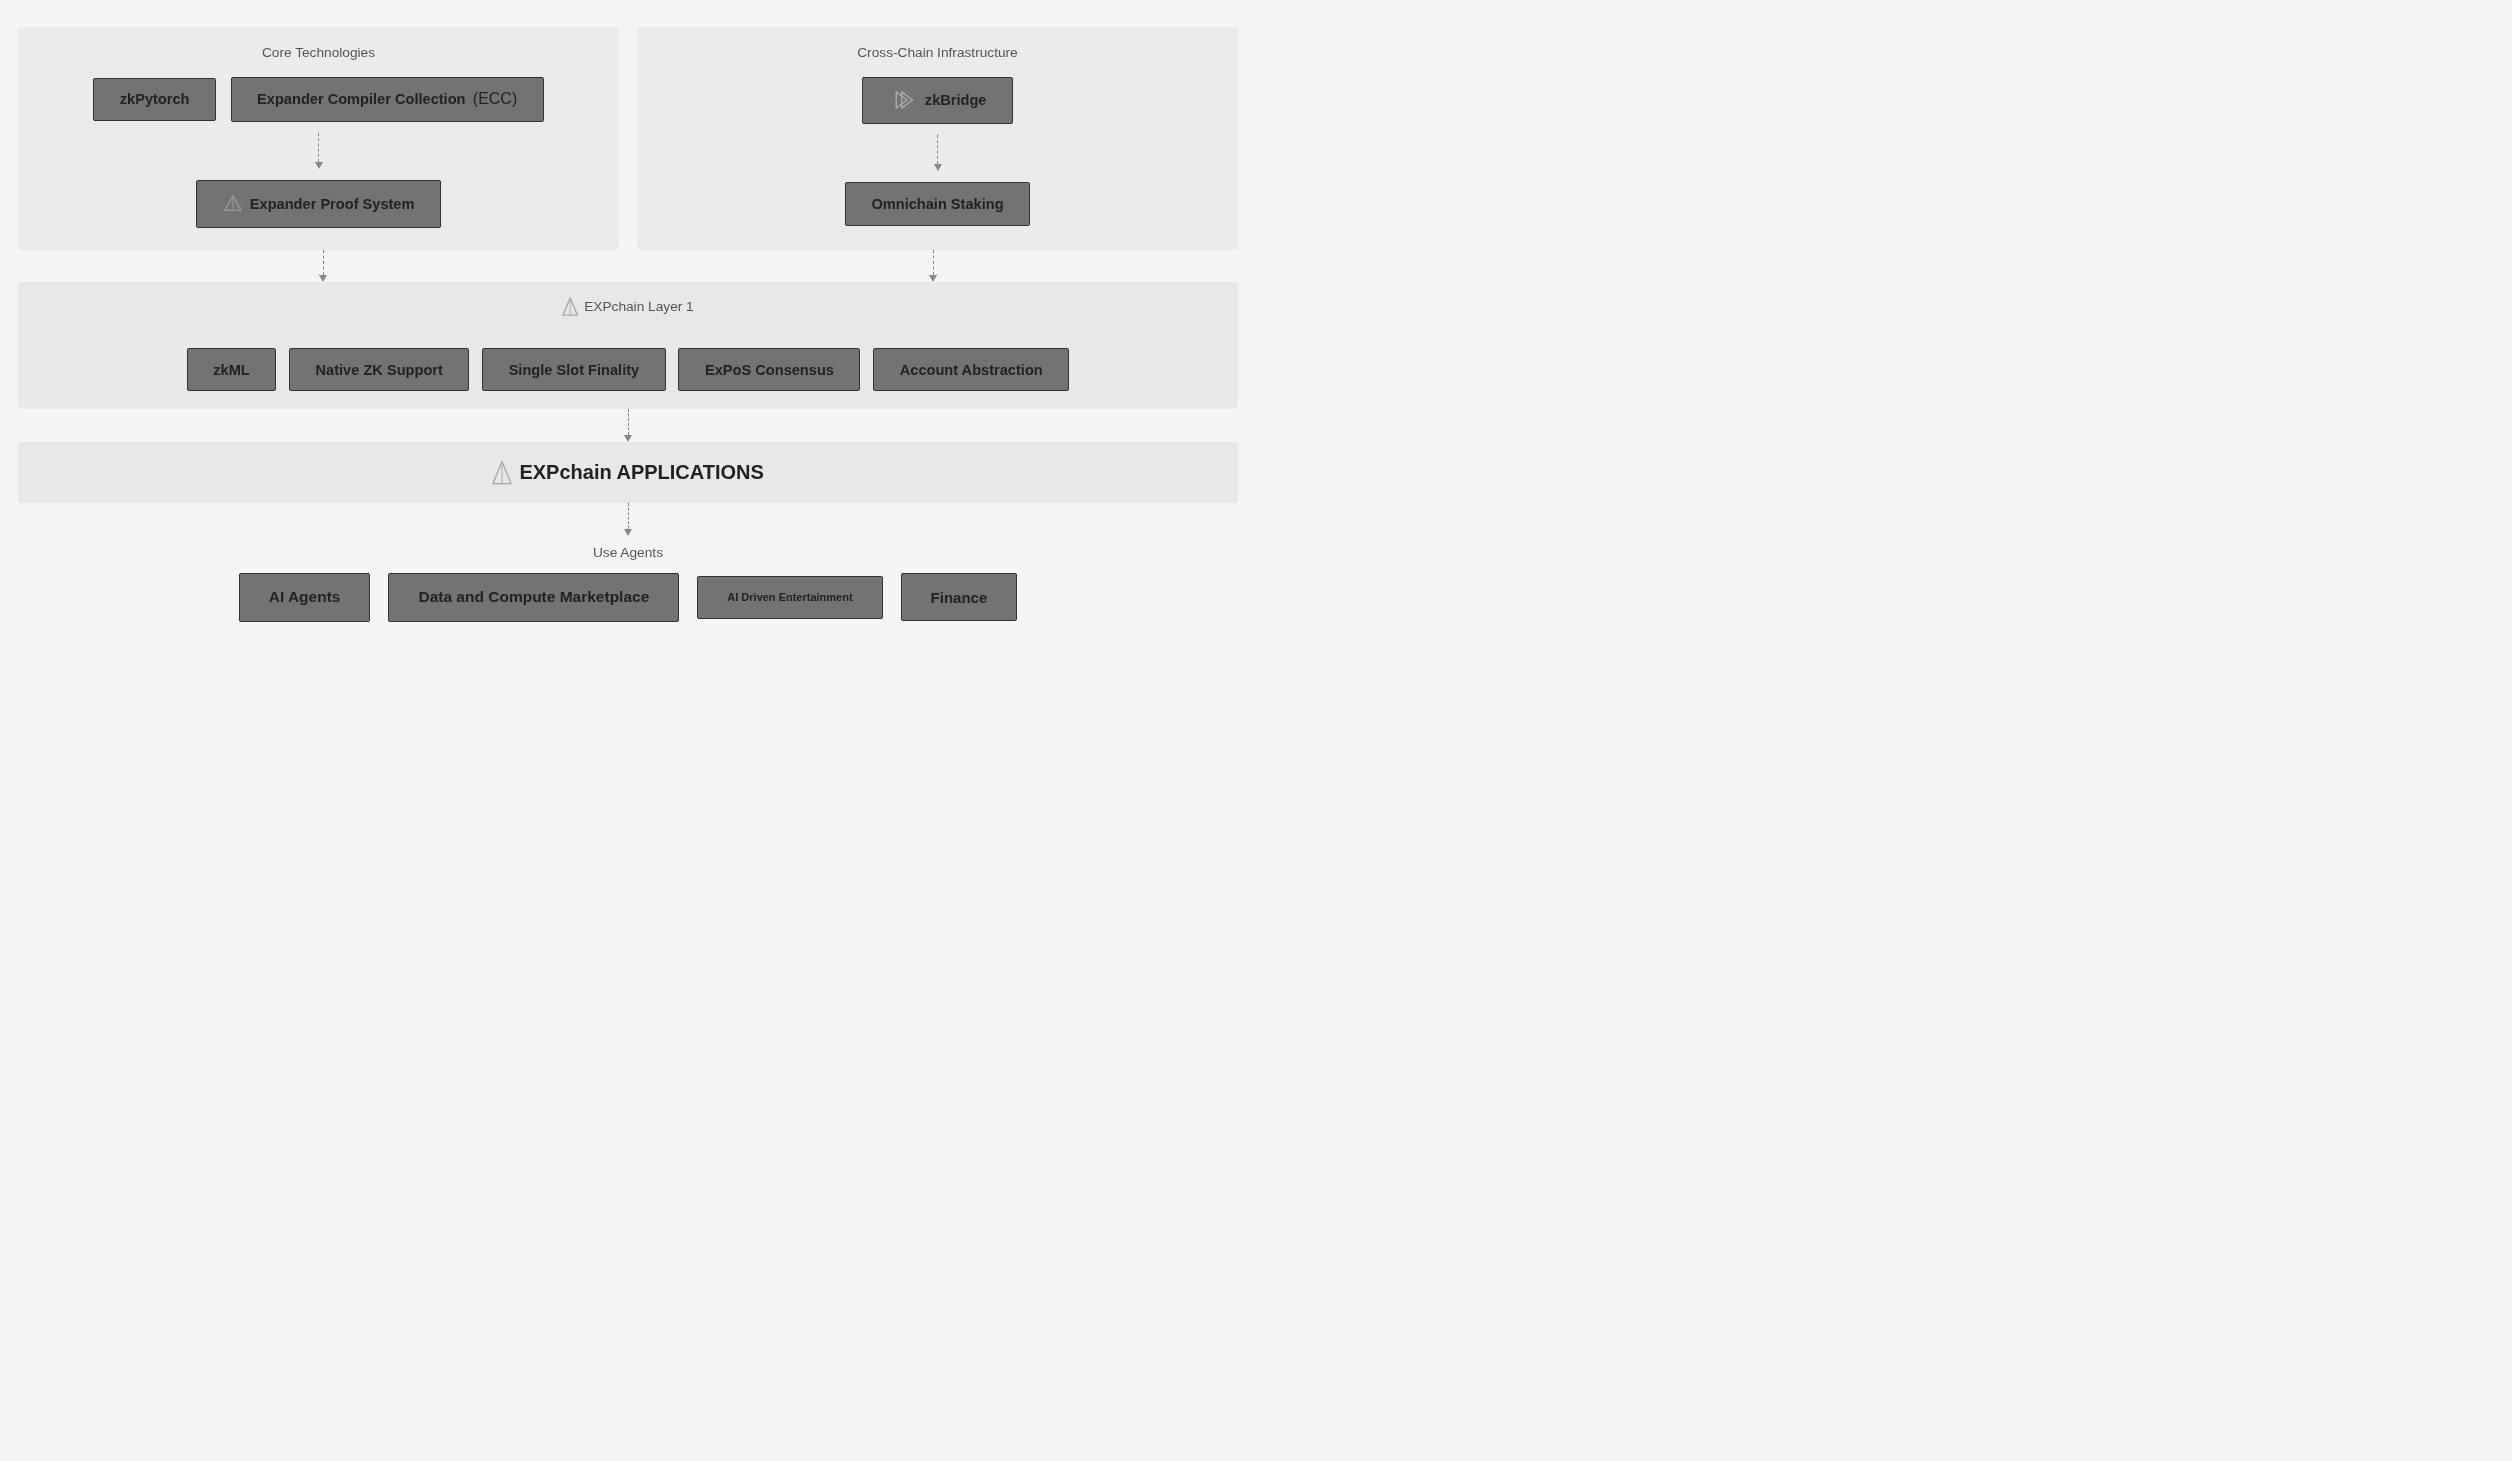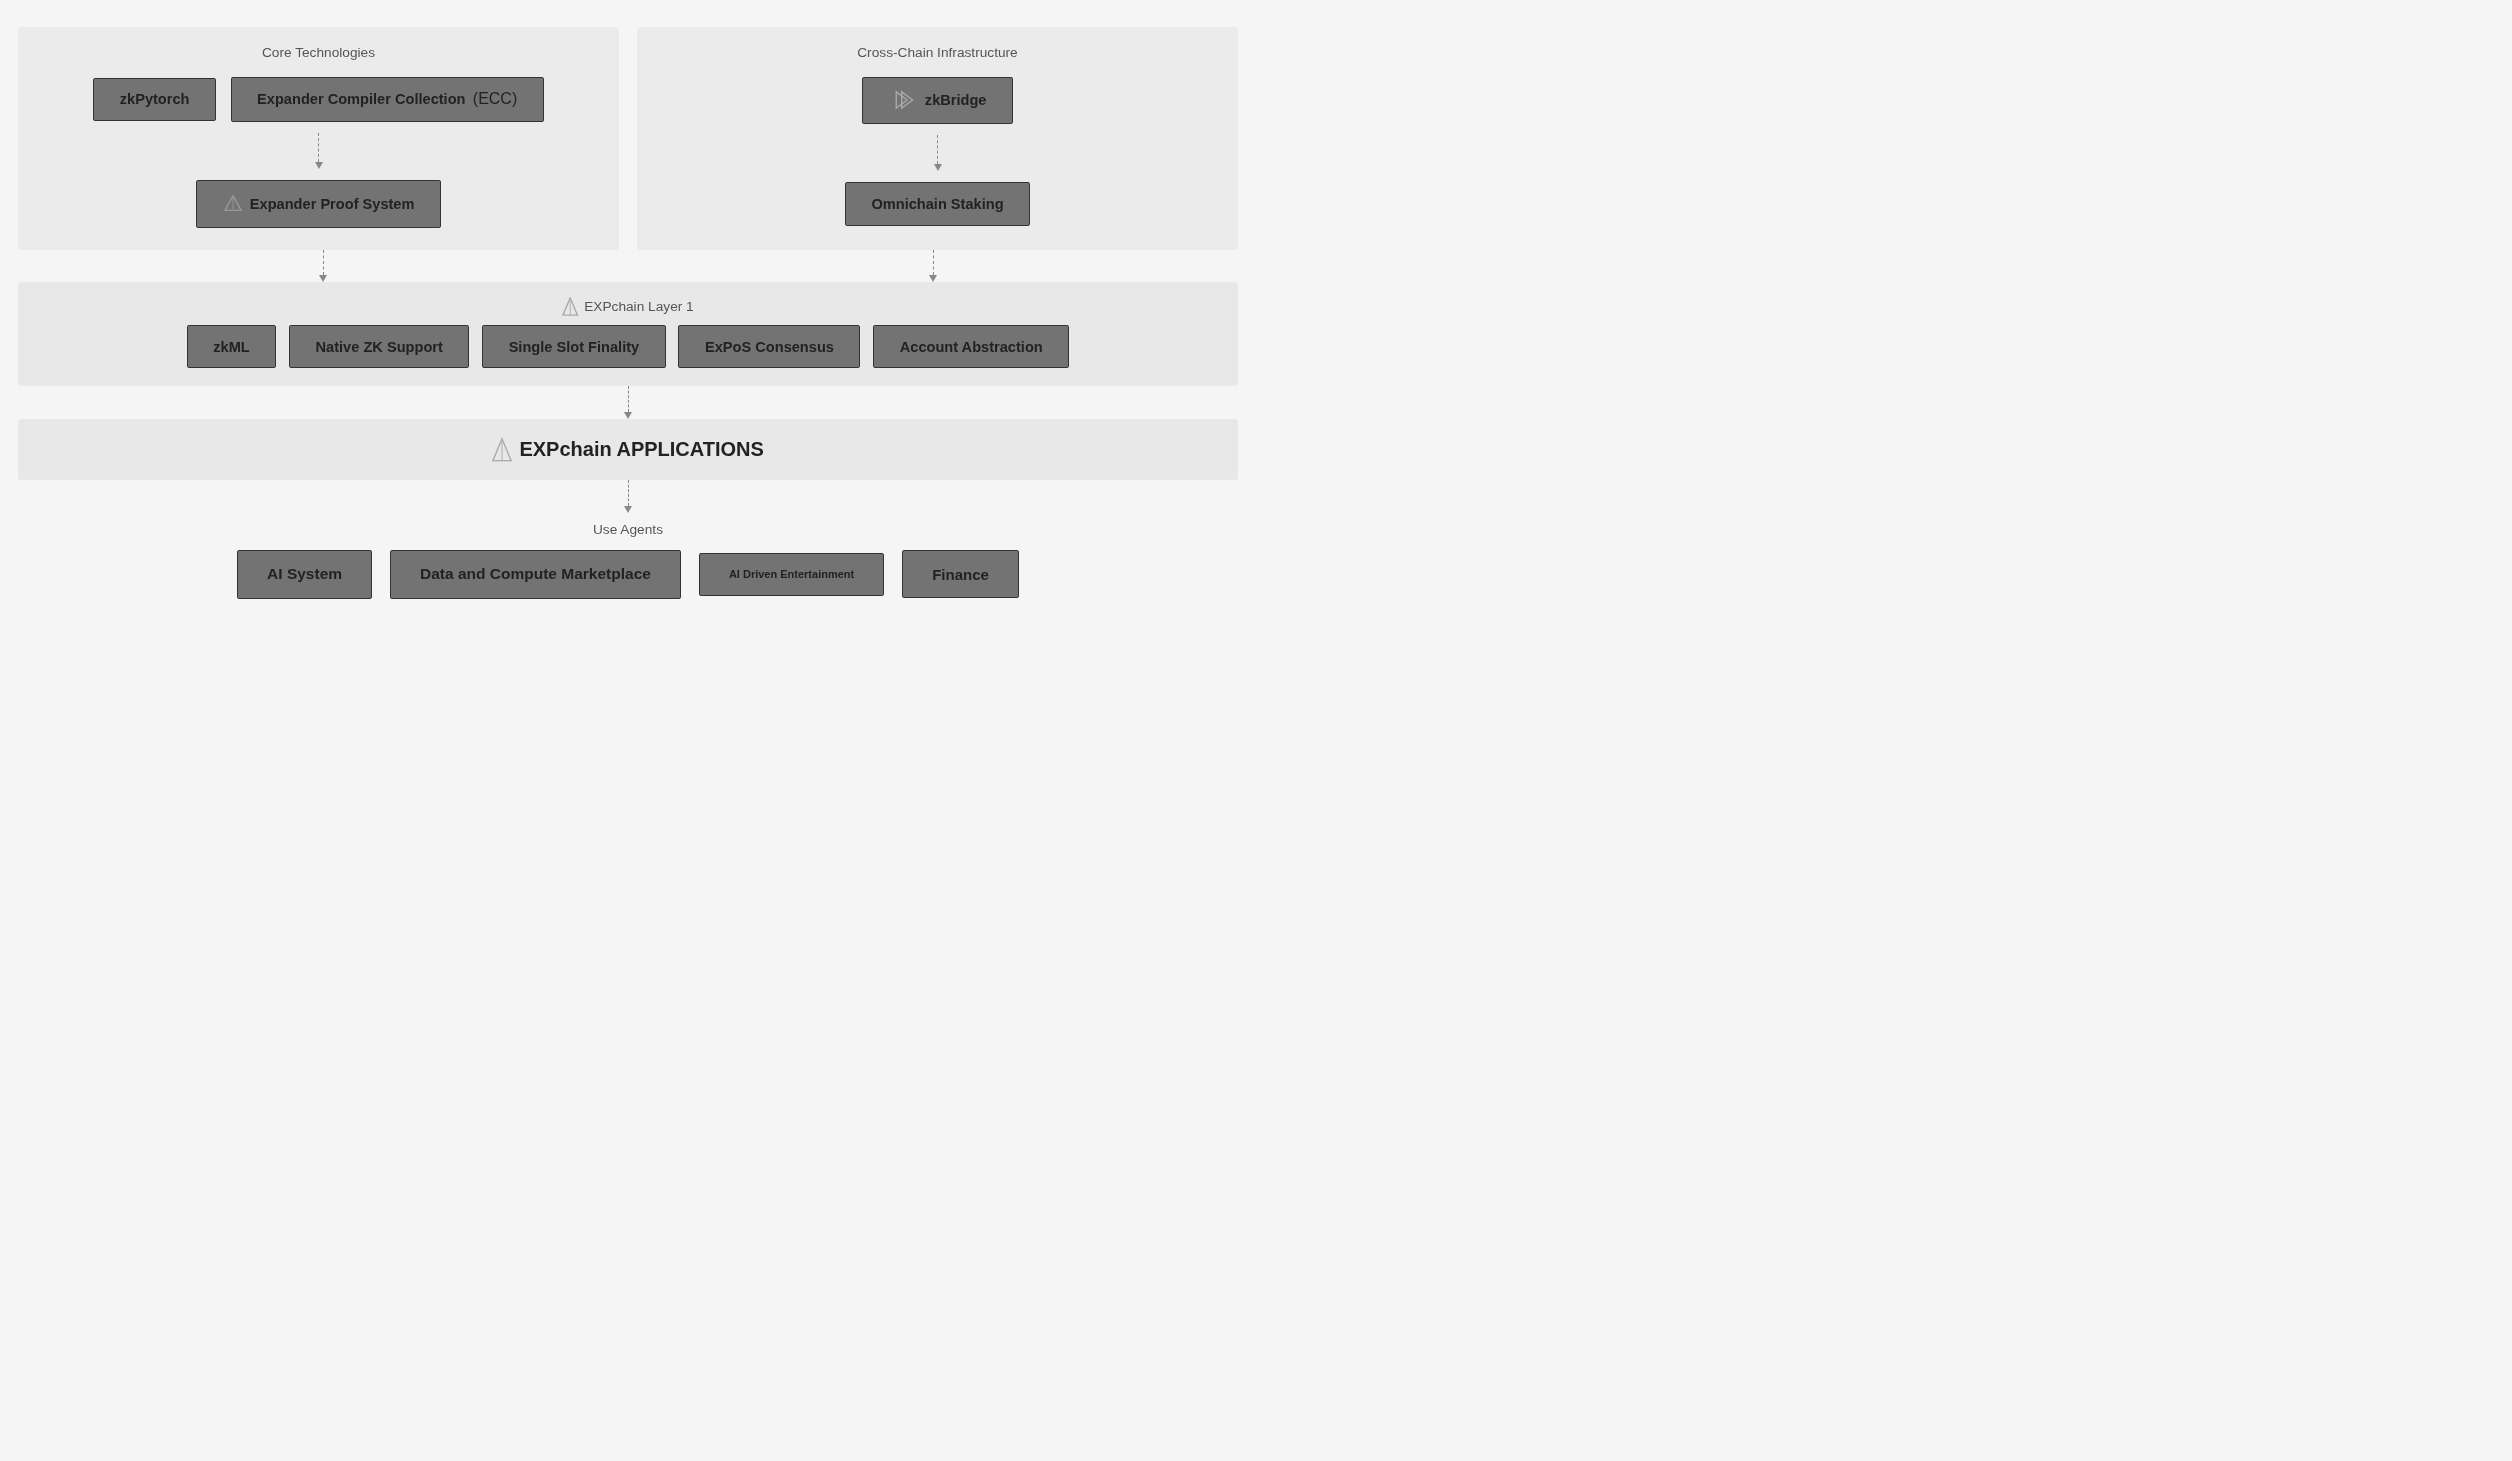--- a/index.html
+++ b/index.html
@@ -94,21 +94,21 @@
 
     
     .layer1-section {
       width: 100%;
       background: #e8e8e8;
       border-radius: 3.6px;
       padding: 14.6px 22px 18px;
       display: flex;
       flex-direction: column;
       align-items: center;
-      gap: 8px;
+      gap: 31px;
       margin-top: 0;
     }
 
     .layer1-title {
       font-size: 13.7px;
       color: #555;
       display: flex;
       align-items: center;
       gap: 5.5px;
     }
@@ -302,21 +302,21 @@
     <div class="dashed-arrow-down">
       <div class="dashed-line" style="height:25.5px;"></div>
       <div class="arrow-head"></div>
     </div>
   </div>
 
   <div class="usecases-section">
     <div class="usecases-title">Use Agents</div>
     <div class="usecases-boxes">
       <div class="box" style="padding: 14.6px 29px; font-size:15.5px;">
-        <span>AI System</span>
+        <span>AI Agents</span>
       </div>
       <div class="box" style="padding: 14.6px 29px; font-size:15.5px;">
         <span>Data and Compute Marketplace</span>
       </div>
       <div class="box" style="padding: 14.6px 29px; font-size:11px;">
         <span>AI Driven Entertainment</span>
       </div>
       <div class="box" style="padding: 14.6px 29px; font-size:15px;">
         <span>Finance</span>
       </div>

